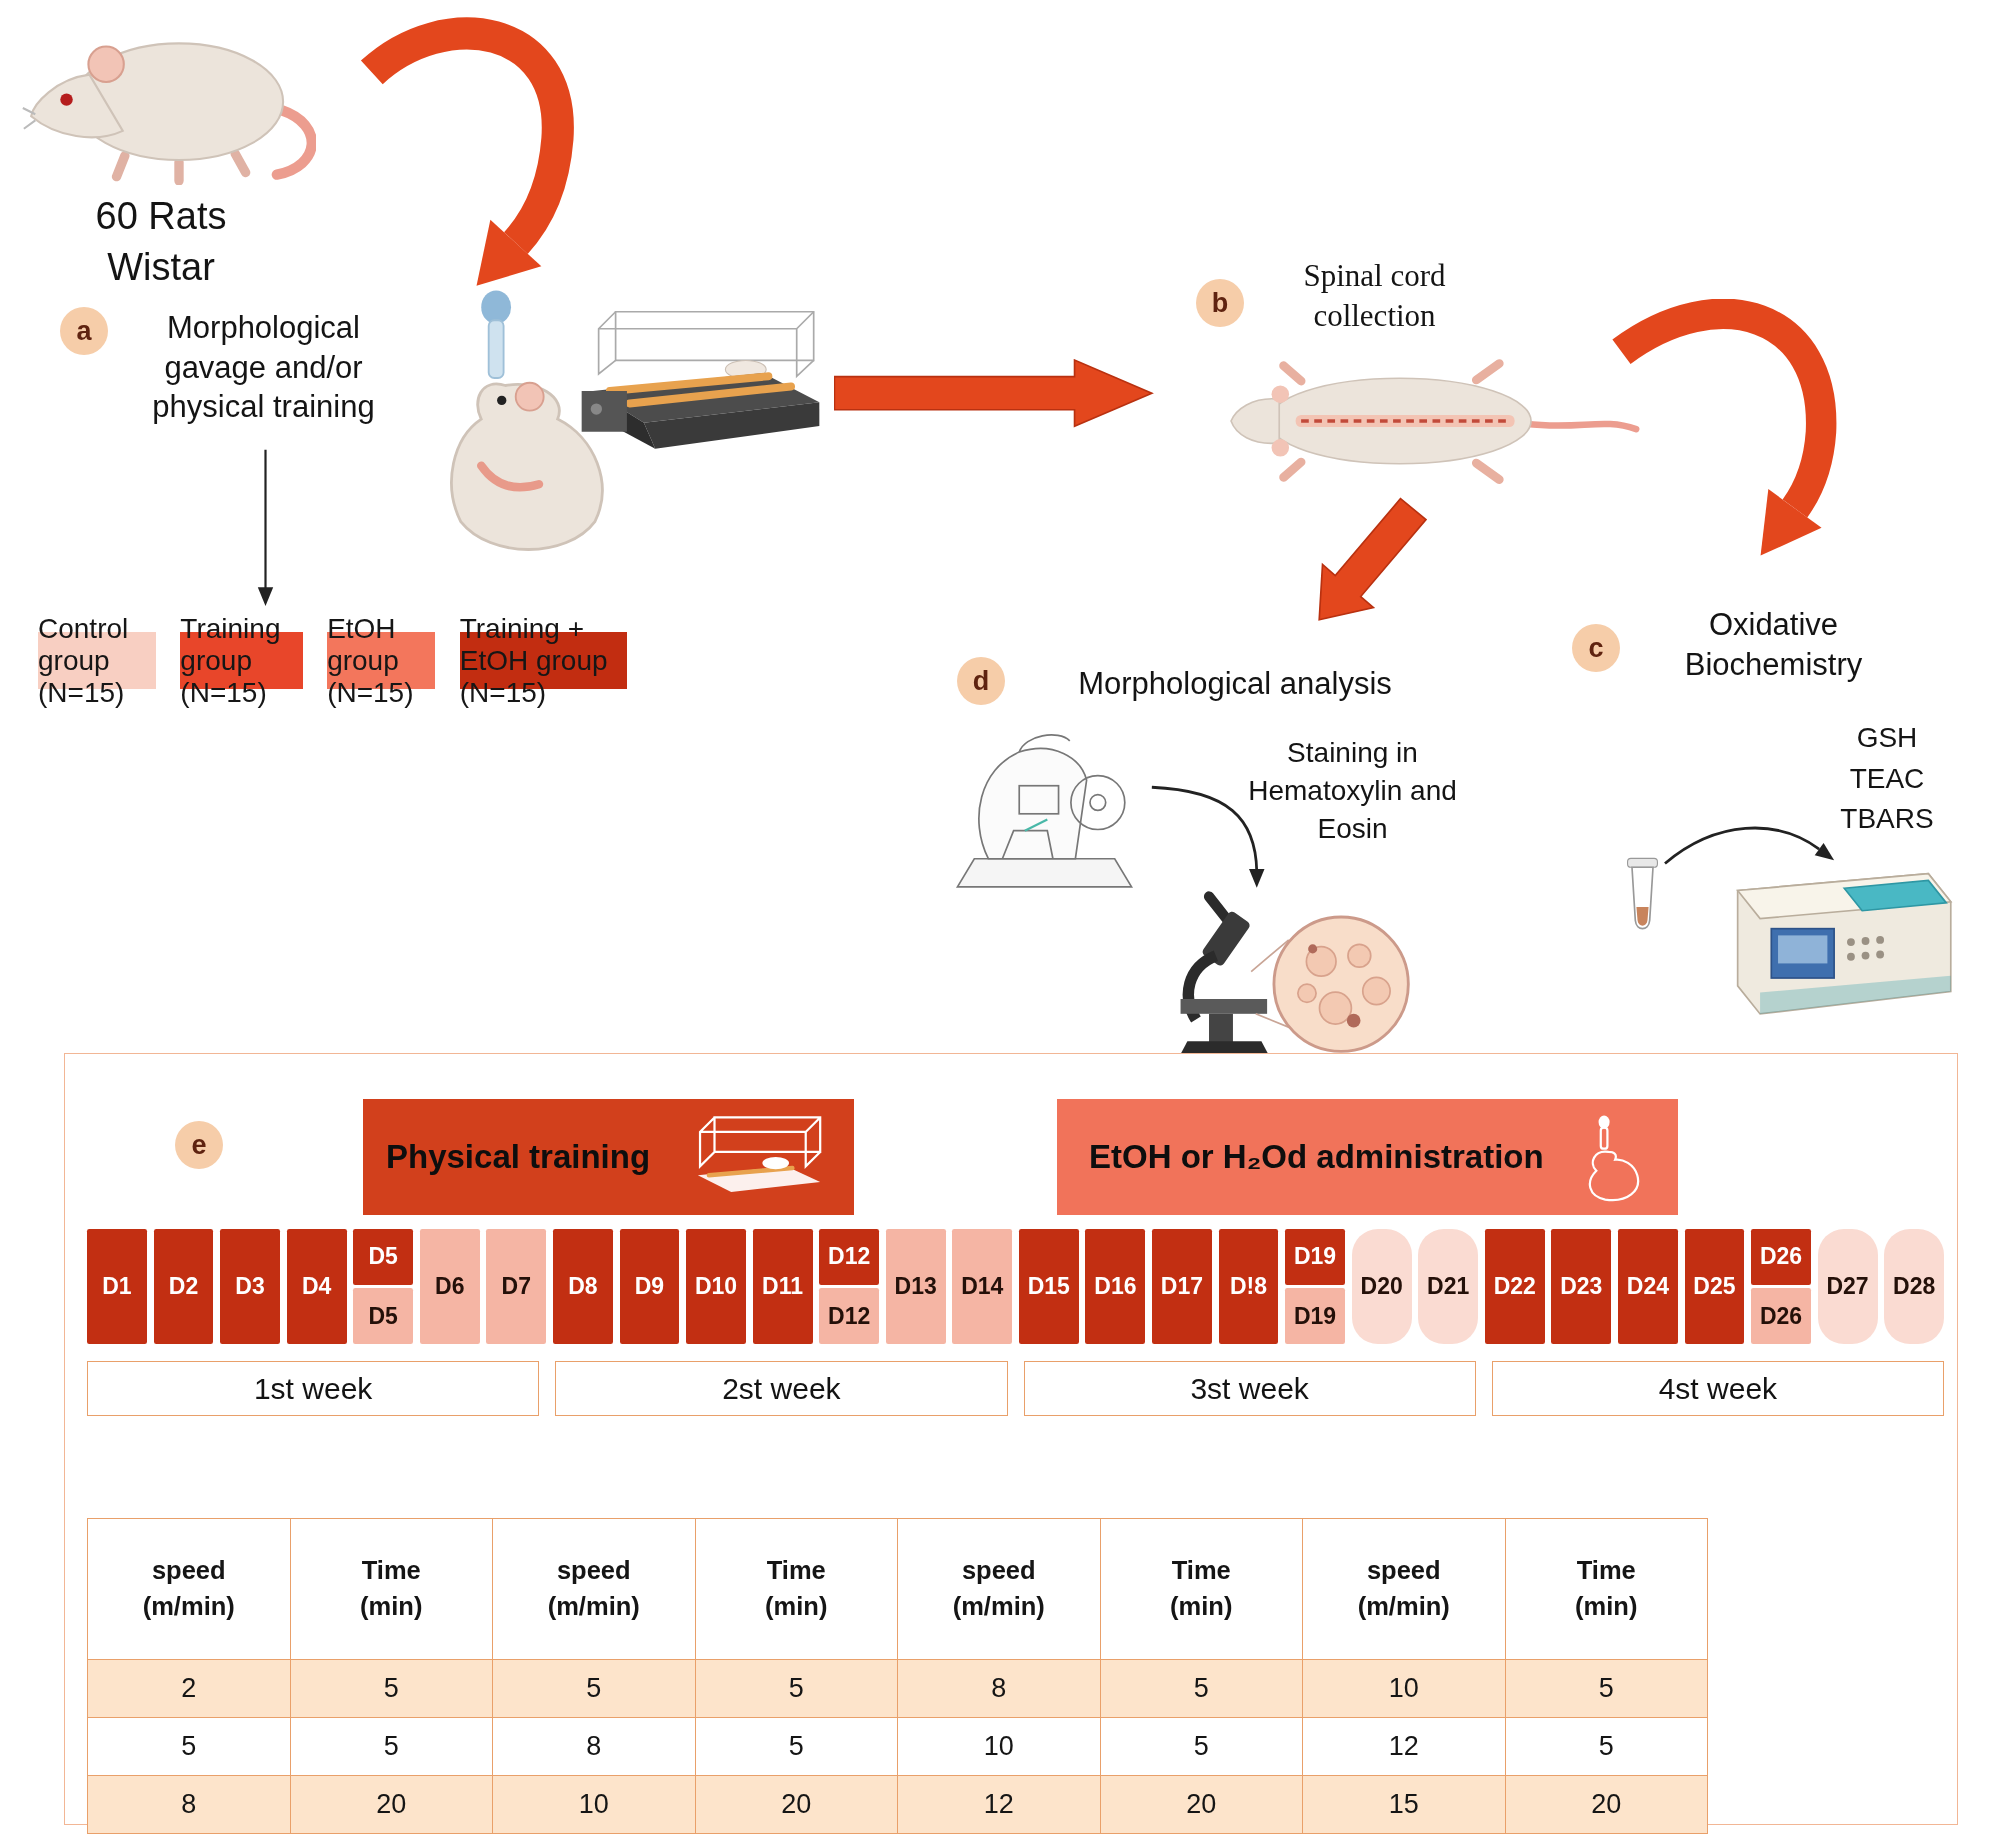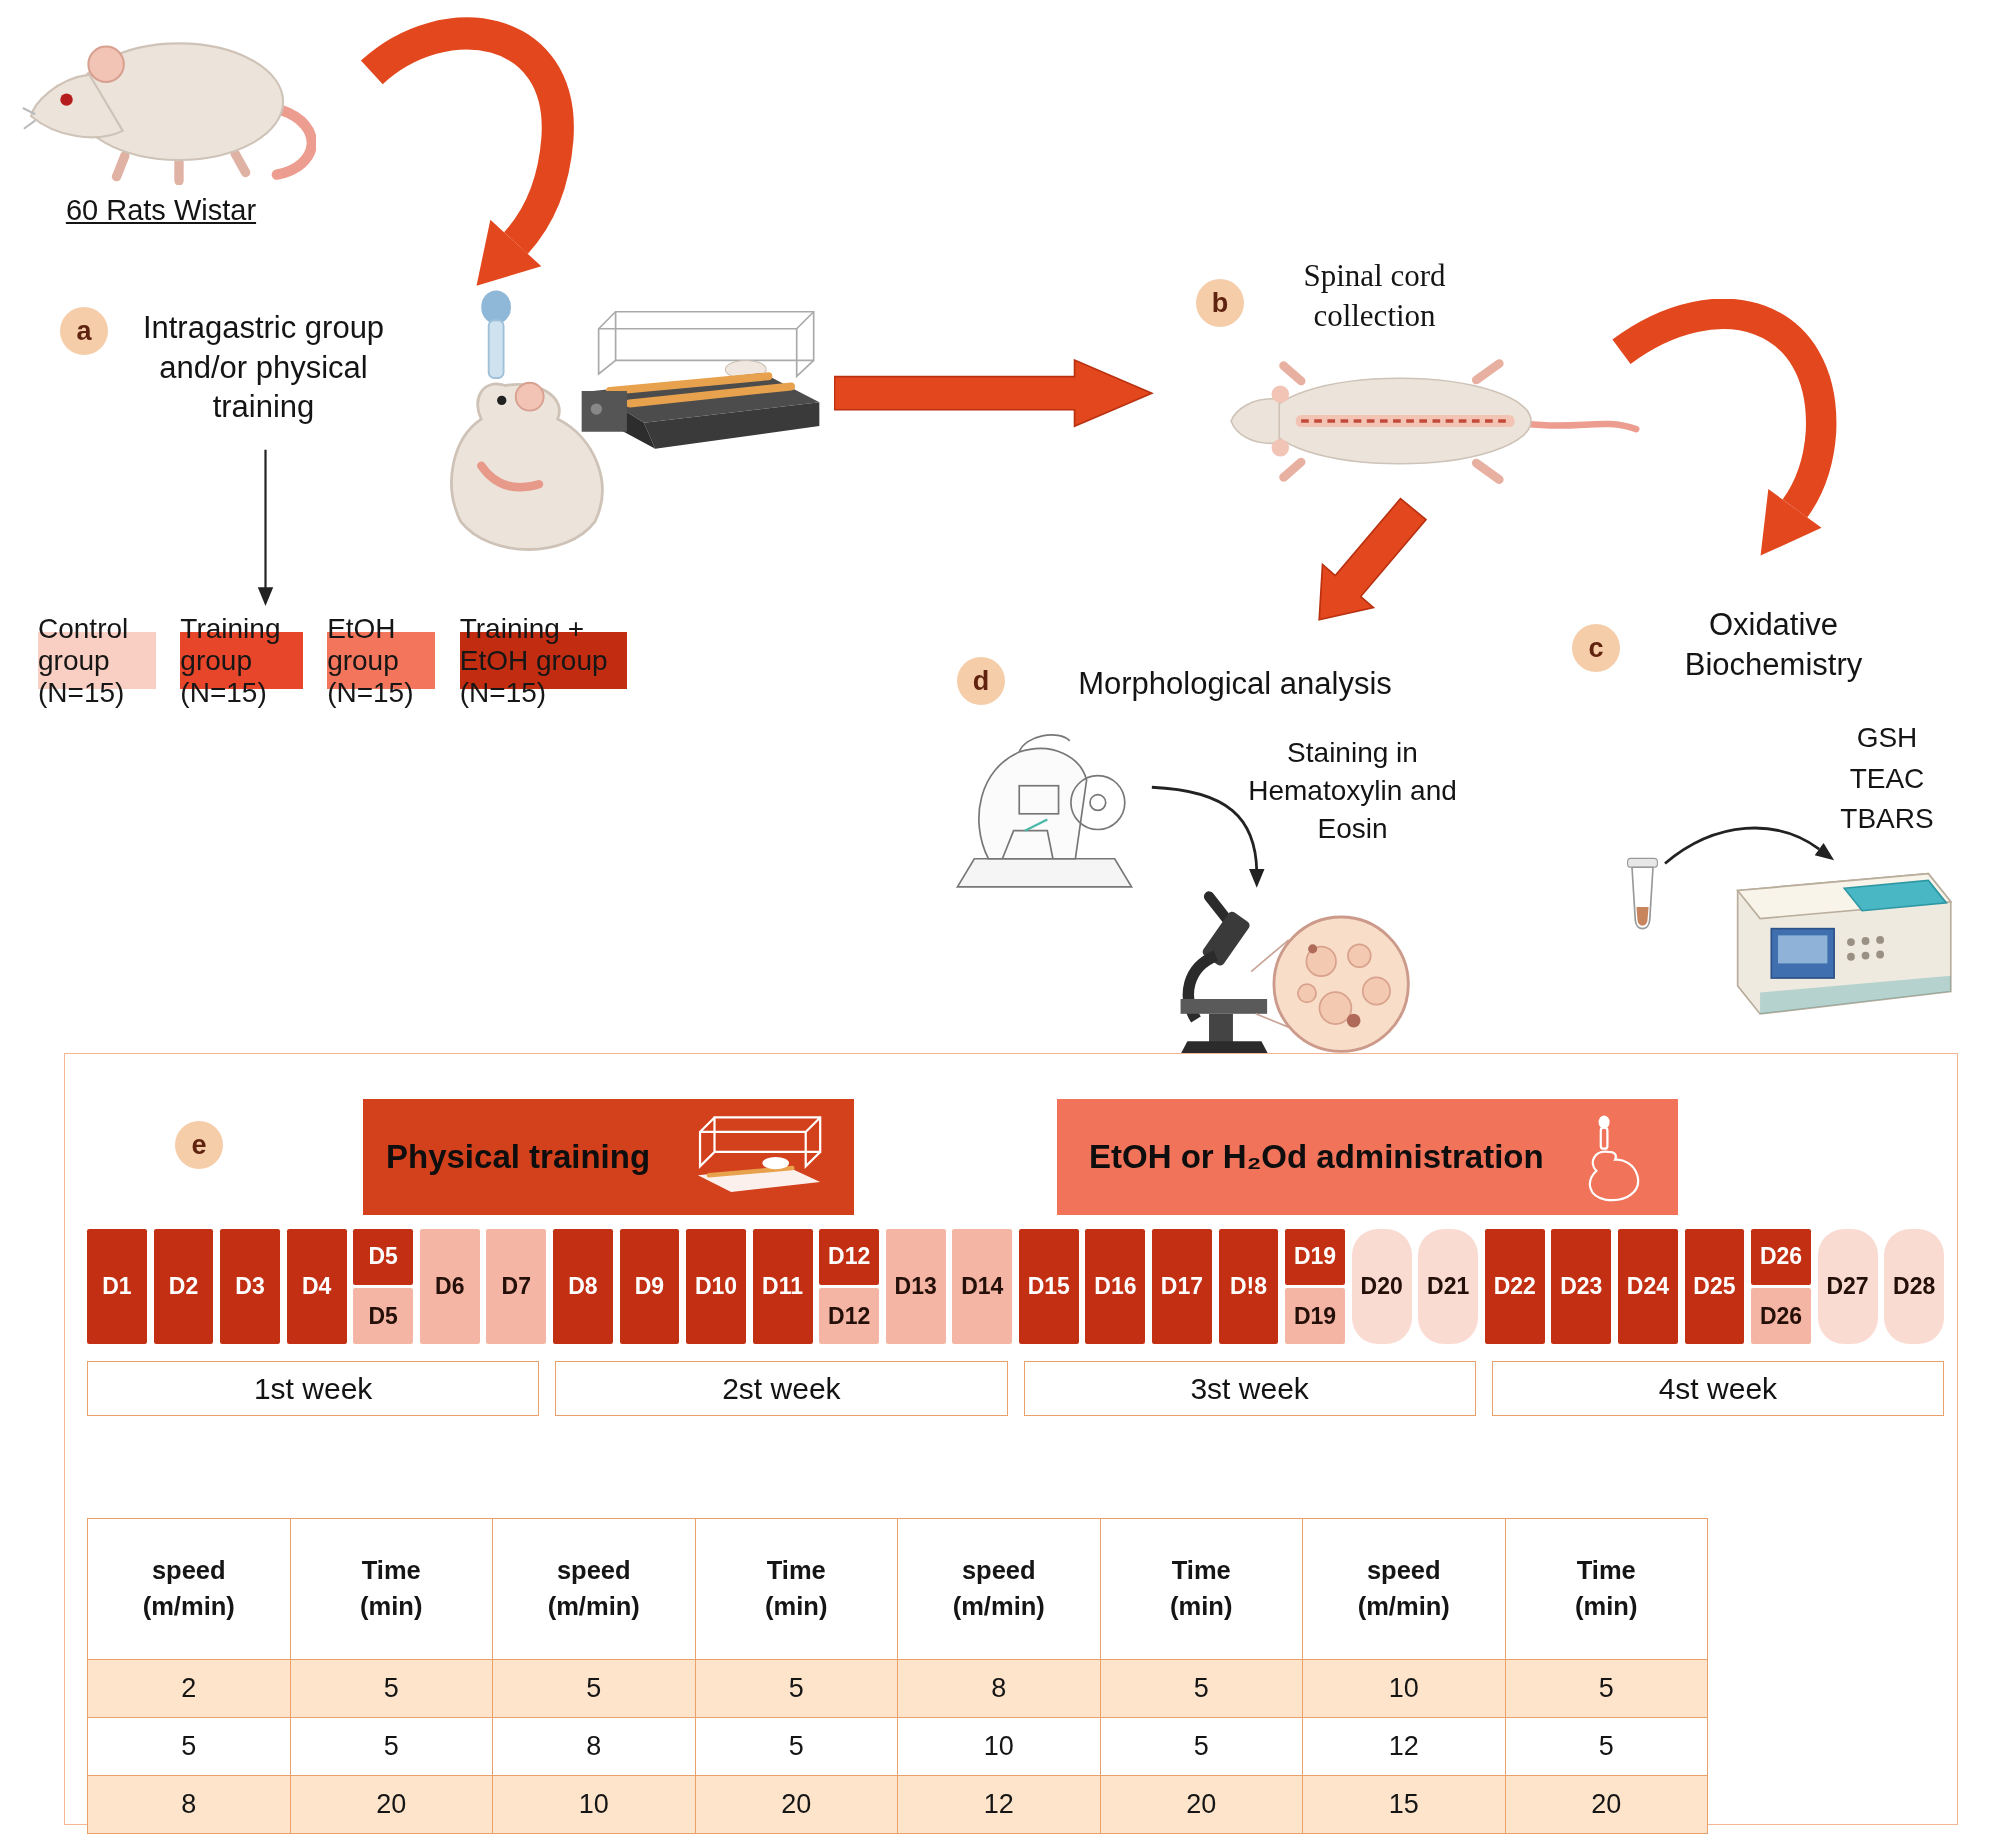--- a/index.html
+++ b/index.html
@@ -85,31 +85,31 @@
     <svg viewBox="0 0 280 170" width="100%" height="100%">
       <path d="M250 98 C 292 112 288 152 246 160" fill="none" stroke="#ec9d8f" stroke-width="10" stroke-linecap="round"></path>
       <path d="M100 142 l-8 20 M152 148 l0 18 M206 140 l10 18" stroke="#e0b2a4" stroke-width="9" stroke-linecap="round" fill="none"></path>
       <ellipse cx="152" cy="90" rx="100" ry="56" fill="#ece4db" stroke="#cfc3b8" stroke-width="2"></ellipse>
       <path d="M66 64 C 34 68 12 92 10 104 C 34 124 72 130 98 118 Z" fill="#ece4db" stroke="#cfc3b8" stroke-width="2"></path>
       <circle cx="82" cy="54" r="17" fill="#f2c4b6" stroke="#d8a090" stroke-width="2"></circle>
       <circle cx="44" cy="88" r="6" fill="#b51d1d"></circle>
       <path d="M14 102 L2 96 M14 108 L3 116" stroke="#bbbbbb" stroke-width="2"></path>
     </svg>
   </div>
-  <div class="abs small-label" style="left:39px; top:191px; width:244px; font-size:29px;text-decoration:underline;">60 Rats Wistar</div>
+  <div class="abs small-label" style="left:39px; top:191px; width:244px; font-size:38px;">60 Rats Wistar</div>
 
   <div class="abs" style="left:344px; top:16.6px; width:244px; height:277px;">
     <svg viewBox="0 0 440 500" width="100%" height="100%">
       <path d="M 50 100 C 180 -20, 400 10, 385 220 C 378 310, 345 370, 310 408" fill="none" style="stroke:var(--arrow)" stroke-width="58"></path>
       <polygon points="264,366 356,450 239,485" style="fill:var(--arrow)"></polygon>
     </svg>
   </div>
 
   <div class="abs badge" style="left:60px; top:307px;">a</div>
-  <div class="abs step-label" style="left:125px; top:308px; width:277px;">Intragastric group and/or physical training</div>
+  <div class="abs step-label" style="left:125px; top:308px; width:277px;">Morphological gavage and/or physical training</div>
 
   <div class="abs" style="left:249px; top:449px; width:33px; height:161px;">
     <svg viewBox="0 0 60 290" width="100%" height="100%">
       <line x1="30" y1="0" x2="30" y2="252" stroke="#222222" stroke-width="4"></line>
       <polygon points="16,250 44,250 30,284" fill="#222222"></polygon>
     </svg>
   </div>
 
   <div class="abs groups" style="left:38px; top:632px; width:589px;">
       <div class="group-box" style="background: rgb(248, 207, 194);">Control group (N=15)</div>

